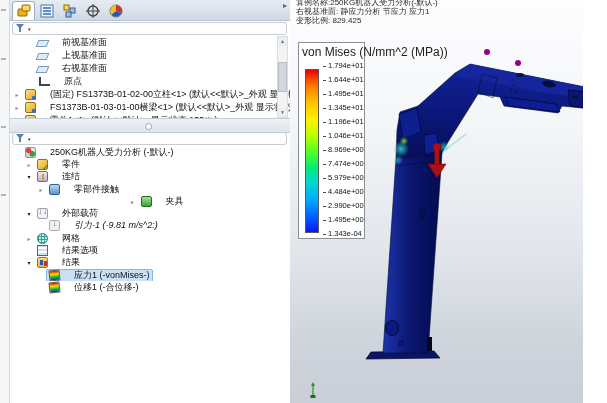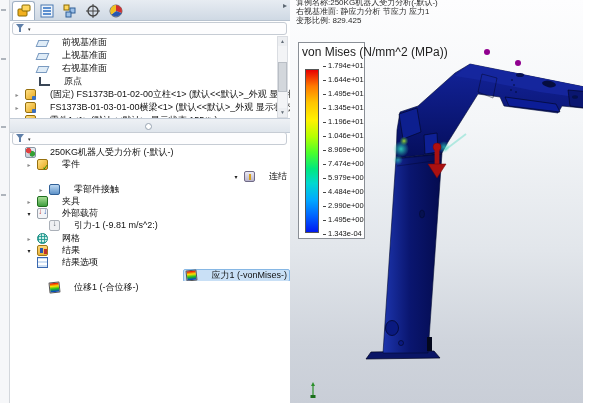--- a/index.html
+++ b/index.html
@@ -214,77 +214,77 @@
             <span>250KG机器人受力分析 (-默认-)</span>
           </span>
         </div>
         <div class="trow trow2" style="padding-left: 14px;">
           <span class="arr">▸</span>
           <span class="hl">
             <span class="ticon parts-icon"></span>
             <span>零件</span>
           </span>
         </div>
-        <div class="trow trow2" style="padding-left: 14px; justify-content: flex-end;">
+        <div class="trow trow2" style="padding-left: 14px;">
           <span class="arr exp">▾</span>
           <span class="hl">
             <span class="ticon connections-icon"></span>
             <span>连结</span>
           </span>
         </div>
         <div class="trow trow2" style="padding-left: 26px;">
           <span class="arr">▸</span>
           <span class="hl">
             <span class="ticon contact-icon"></span>
             <span>零部件接触</span>
           </span>
         </div>
-        <div class="trow trow2" style="padding-left: 14px;">
+        <div class="trow trow2" style="padding-left: 14px; justify-content: center;">
           <span class="arr">▸</span>
           <span class="hl">
             <span class="ticon fixtures-icon"></span>
             <span>夹具</span>
           </span>
         </div>
         <div class="trow trow2" style="padding-left: 14px;">
           <span class="arr exp">▾</span>
           <span class="hl">
             <span class="ticon loads-icon"></span>
             <span>外部载荷</span>
           </span>
         </div>
-        <div class="trow trow2" style="padding-left: 26px;">
+        <div class="trow trow2" style="padding-left: 26px; font-style: italic;">
           <span class="arr"></span>
           <span class="hl">
             <span class="ticon gravity-icon"></span>
             <span>引力-1 (-9.81 m/s^2:)</span>
           </span>
         </div>
         <div class="trow trow2" style="padding-left: 14px;">
           <span class="arr">▸</span>
           <span class="hl">
             <span class="ticon mesh-icon"></span>
             <span>网格</span>
           </span>
         </div>
         <div class="trow trow2" style="padding-left: 14px;">
+          <span class="arr"></span>
+          <span class="hl">
+            <span class="ticon result-options-icon"></span>
+            <span>结果选项</span>
+          </span>
+        </div>
+        <div class="trow trow2" style="padding-left: 14px;">
           <span class="arr exp">▾</span>
           <span class="hl">
             <span class="ticon results-folder-icon"></span>
             <span>结果</span>
           </span>
         </div>
-        <div class="trow trow2" style="padding-left: 14px;">
-          <span class="arr"></span>
-          <span class="hl">
-            <span class="ticon result-options-icon"></span>
-            <span>结果选项</span>
-          </span>
-        </div>
-        <div class="trow trow2" style="padding-left: 26px; justify-content: flex-end;">
+        <div class="trow trow2" style="padding-left: 26px;">
           <span class="arr"></span>
           <span class="hl sel-hl">
             <span class="ticon stress-plot-icon"></span>
             <span>应力1 (-vonMises-)</span>
           </span>
         </div>
         <div class="trow trow2" style="padding-left: 26px;">
           <span class="arr"></span>
           <span class="hl">
             <span class="ticon displacement-plot-icon"></span>

